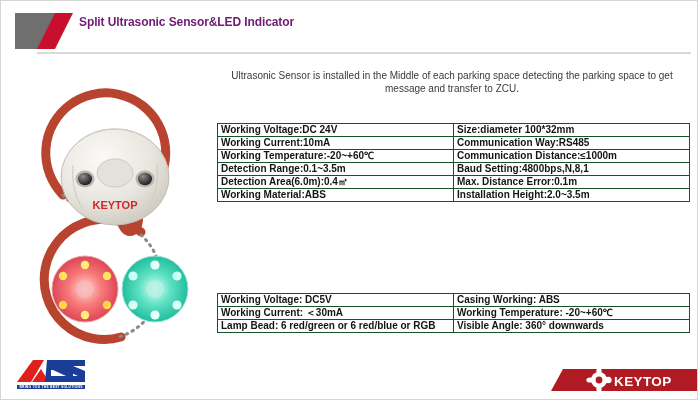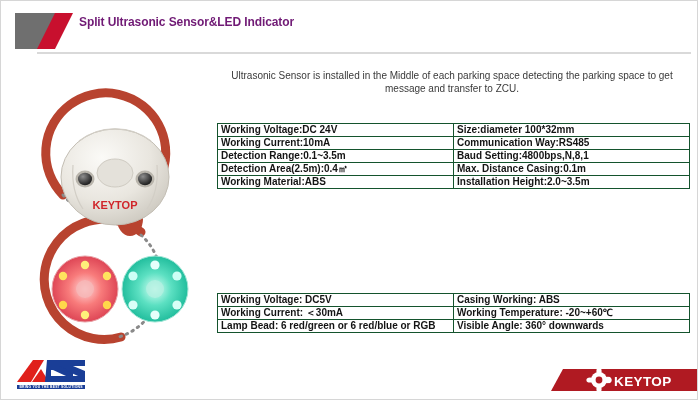--- a/index.html
+++ b/index.html
@@ -217,26 +217,30 @@
     <tbody>
         <tr>
           <td>Working Voltage:DC 24V</td>
           <td>Size:diameter 100*32mm</td>
         </tr>
         <tr>
           <td>Working Current:10mA</td>
           <td>Communication Way:RS485</td>
         </tr>
         <tr>
+          <td>Working Temperature:-20~+60℃</td>
+          <td>Communication Distance:≤1000m</td>
+        </tr>
+        <tr>
           <td>Detection Range:0.1~3.5m</td>
           <td>Baud Setting:4800bps,N,8,1</td>
         </tr>
         <tr>
-          <td>Detection Area(2.5m):0.4㎡</td>
-          <td>Max. Distance Casing:0.1m</td>
+          <td>Detection Area(6.0m):0.4㎡</td>
+          <td>Max. Distance Error:0.1m</td>
         </tr>
         <tr>
           <td>Working Material:ABS</td>
           <td>Installation Height:2.0~3.5m</td>
         </tr>
       </tbody>
   </table>
 
 
   <table class="spec-table" id="table-led">

